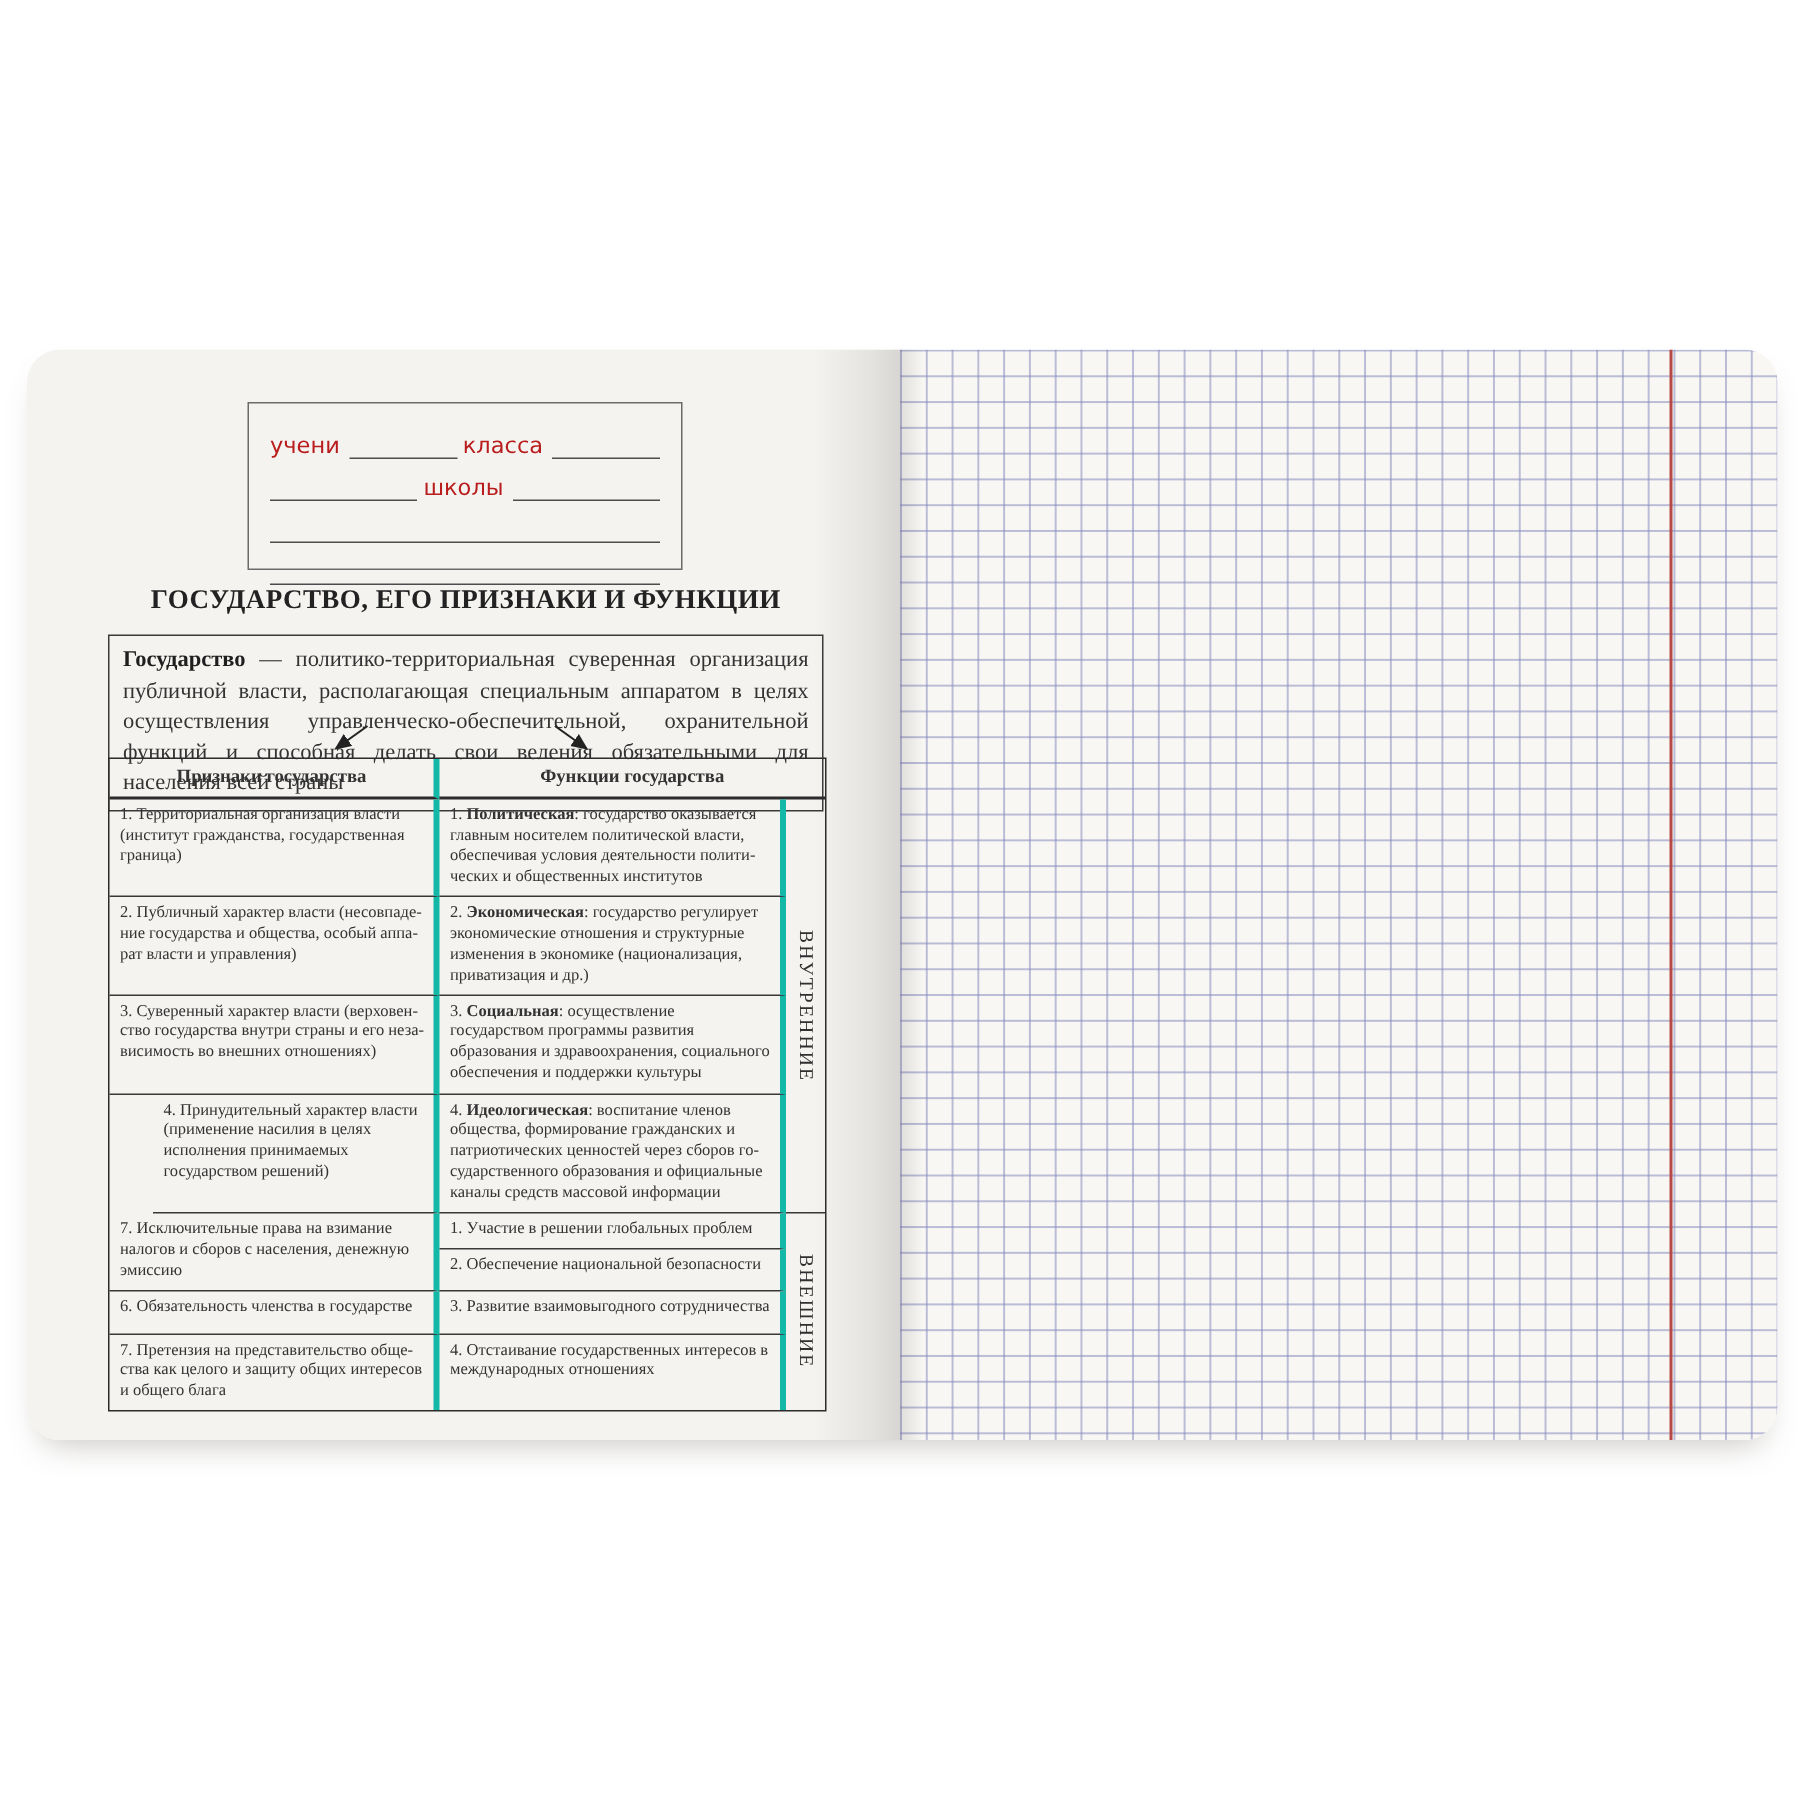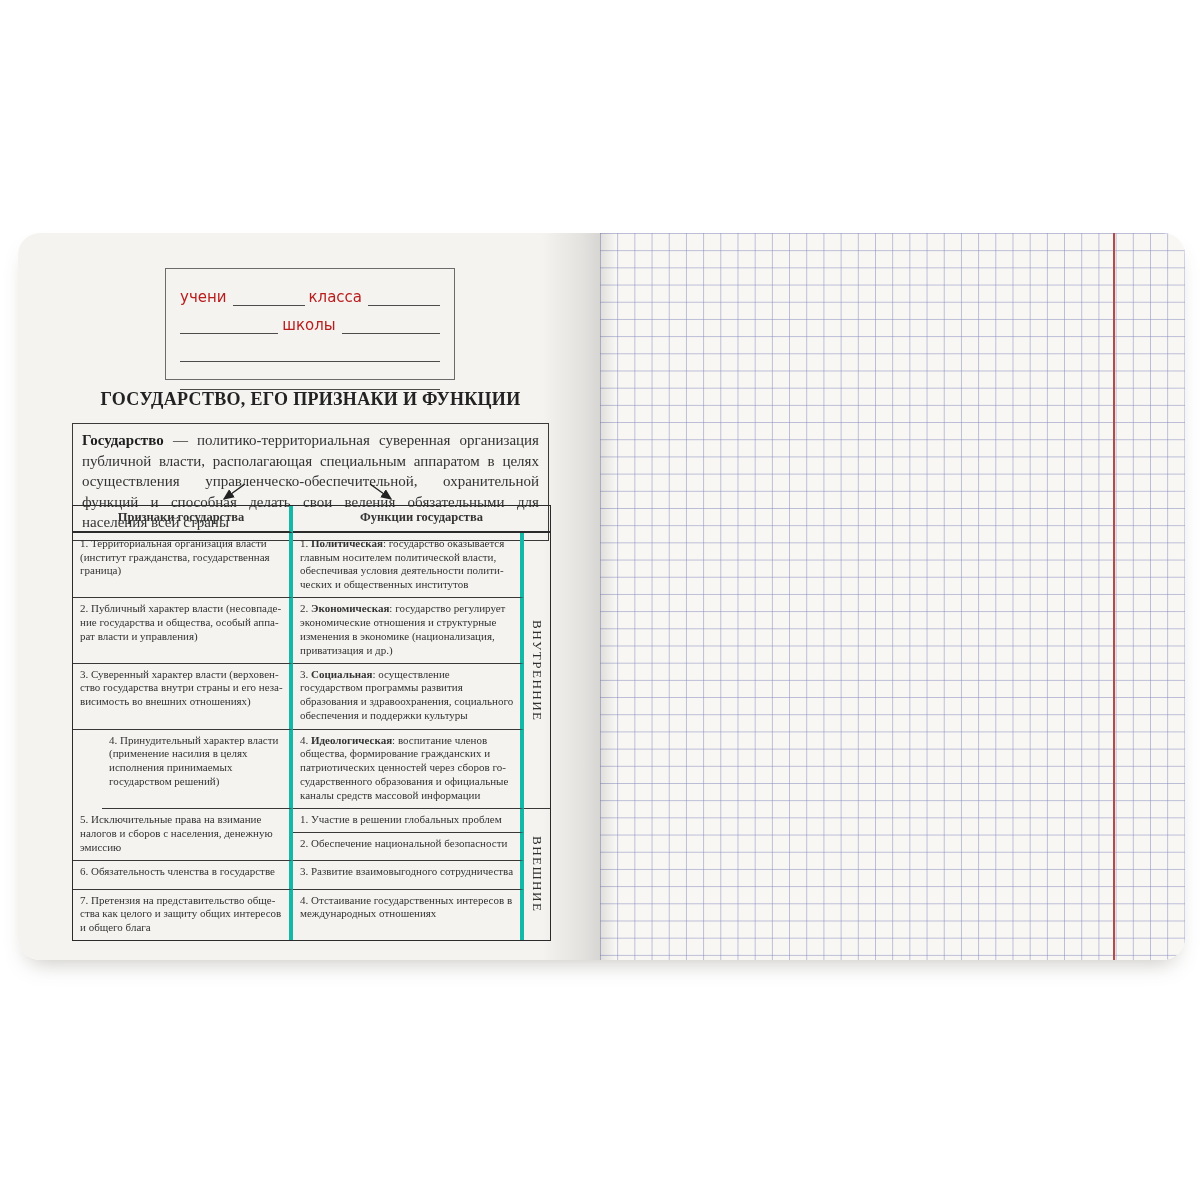--- a/index.html
+++ b/index.html
@@ -103,21 +103,21 @@
       </svg>
 
       <div class="tbl">
         <div class="cell th hL">Признаки государства</div>
         <div class="cell th hR">Функции государства</div>
 
         <div class="cell f1">1. Территориальная организация власти (институт гражданства, государственная граница)</div>
         <div class="cell f2">2. Публичный характер власти (несовпаде­ние государства и общества, особый аппа­рат власти и управления)</div>
         <div class="cell f3">3. Суверенный характер власти (верховен­ство государства внутри страны и его неза­висимость во внешних отношениях)</div>
         <div class="cell f4">4. Принудительный характер власти (при­менение насилия в целях исполнения принимаемых государством решений)</div>
-        <div class="cell f5">5. Исключительные права на взимание налогов и сборов с населения, денежную эмиссию</div>
+        <div class="cell f5">7. Исключительные права на взимание налогов и сборов с населения, денежную эмиссию</div>
         <div class="cell f6">6. Обязательность членства в государстве</div>
         <div class="cell f7">7. Претензия на представительство обще­ства как целого и защиту общих интересов и общего блага</div>
 
         <div class="cell g1"><span>1. </span><b>Политическая</b><span>: государство оказывается главным носителем политической власти, обеспечивая условия деятельности полити­ческих и общественных институтов</span></div>
         <div class="cell g2"><span>2. </span><b>Экономическая</b><span>: государство регулирует экономические отношения и структурные изменения в экономике (национализация, приватизация и др.)</span></div>
         <div class="cell g3"><span>3. </span><b>Социальная</b><span>: осуществление государством программы развития образования и здра­воохранения, социального обеспечения и поддержки культуры</span></div>
         <div class="cell g4"><span>4. </span><b>Идеологическая</b><span>: воспитание членов общества, формирование гражданских и патриотических ценностей через сборов го­сударственного образования и официальные каналы средств массовой информации</span></div>
 
         <div class="cell e1">1. Участие в решении глобальных проблем</div>
         <div class="cell e2">2. Обеспечение национальной безопасности</div>

